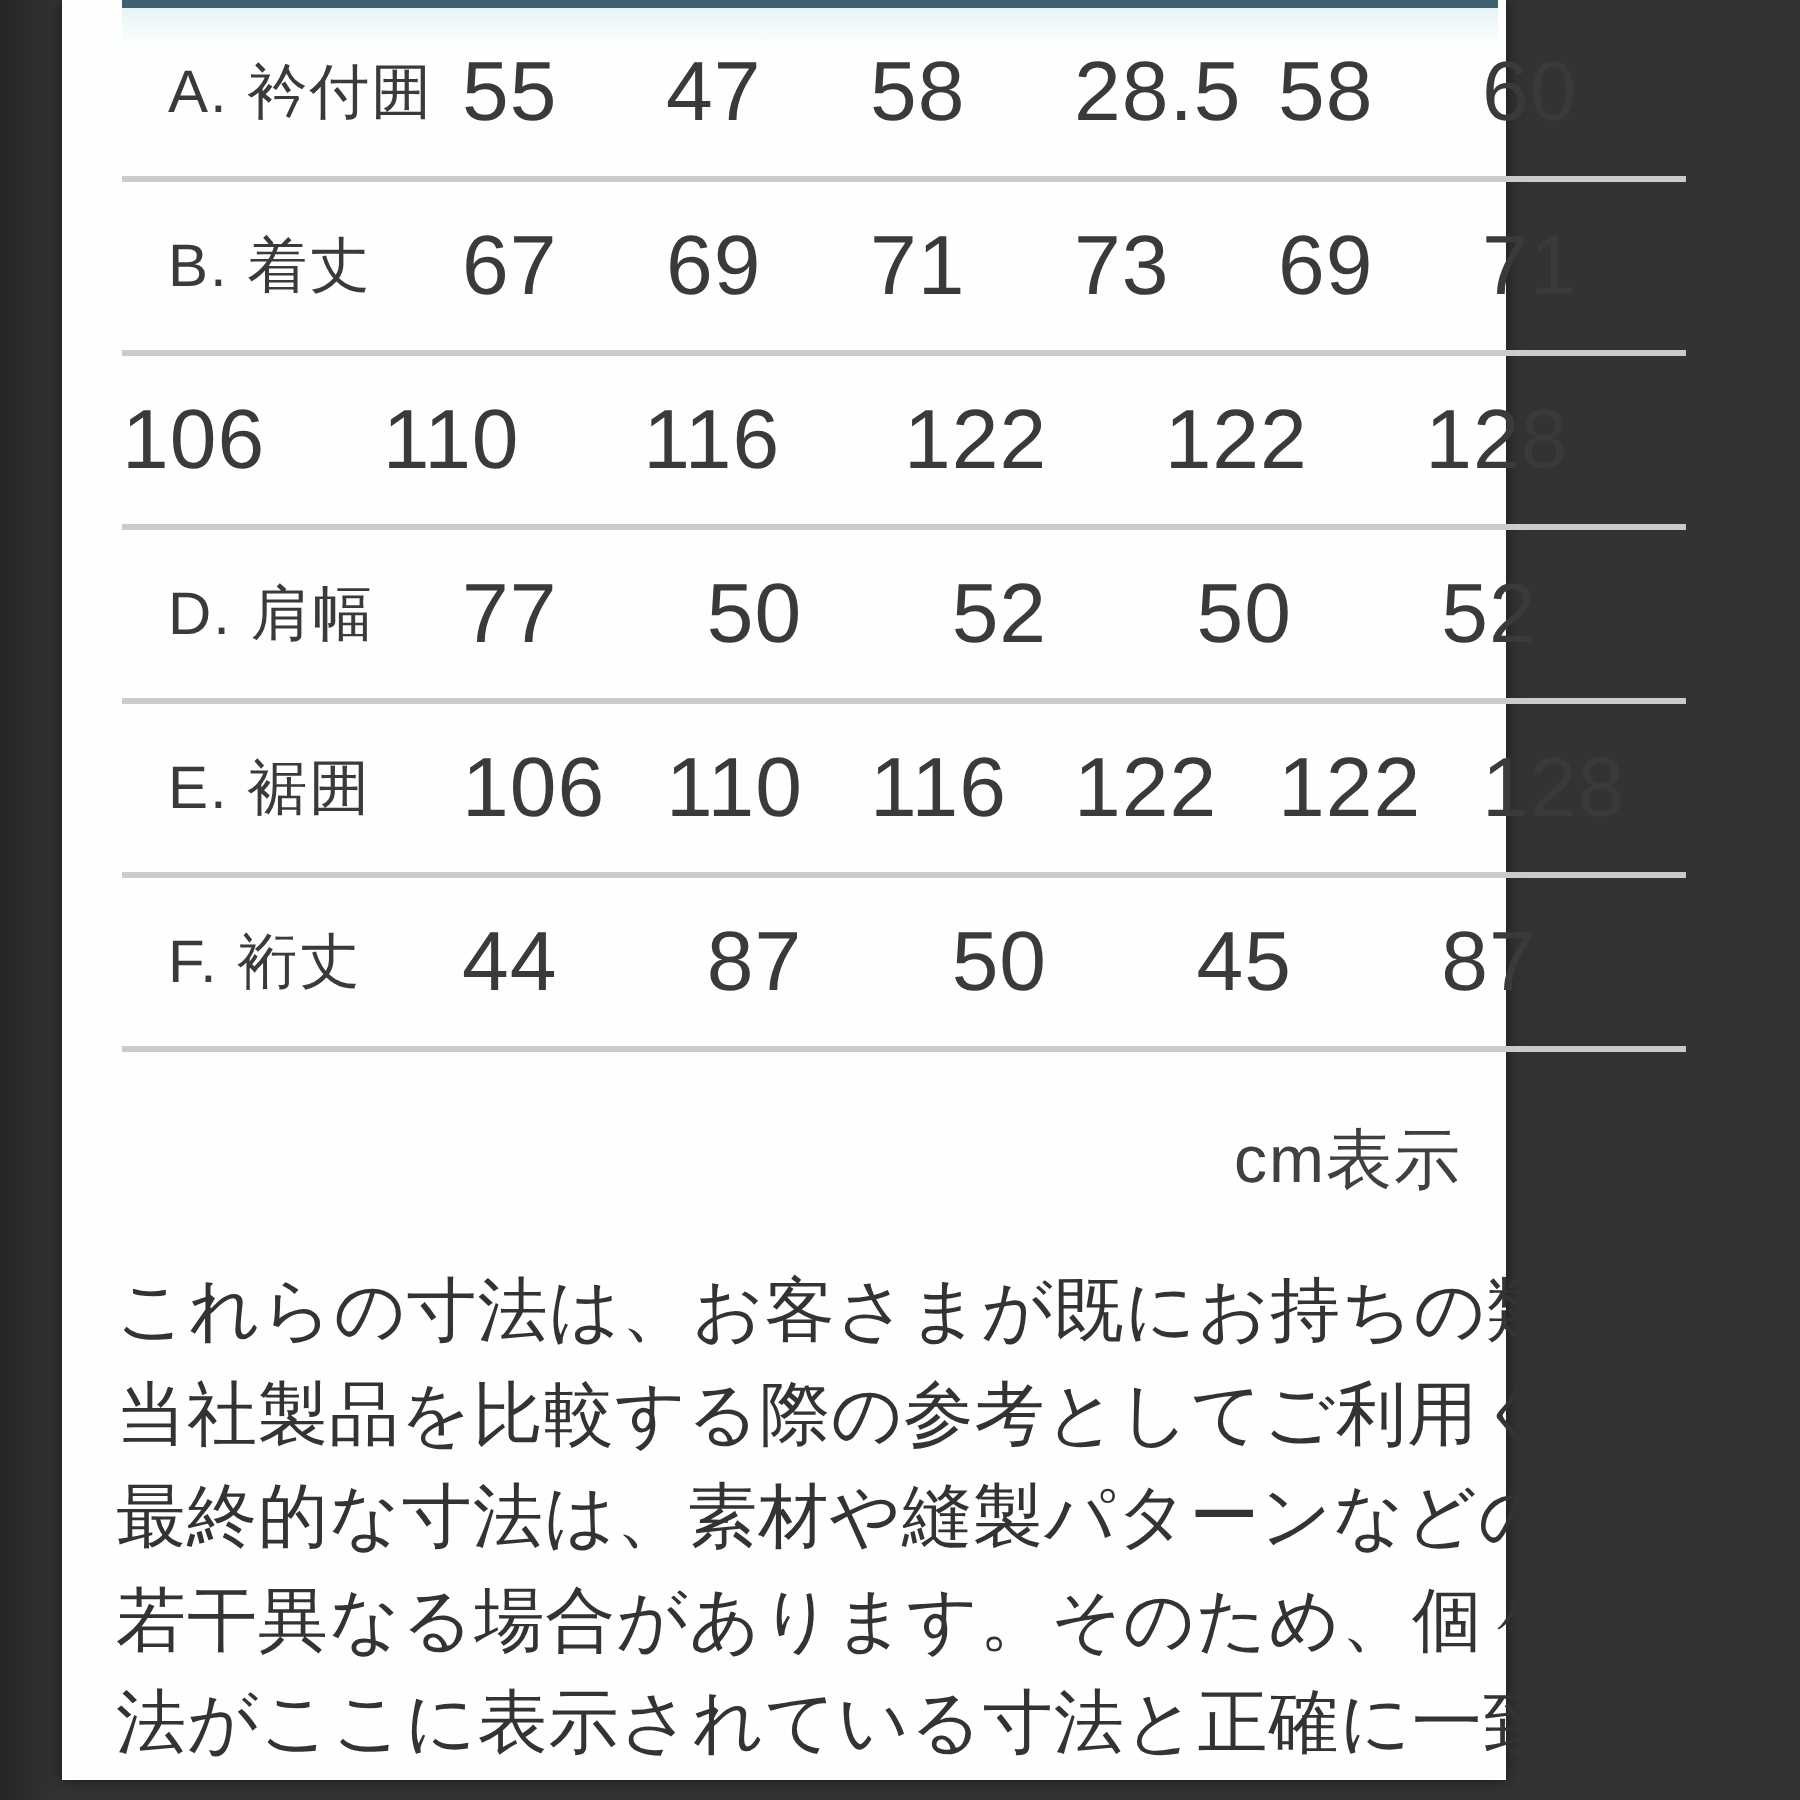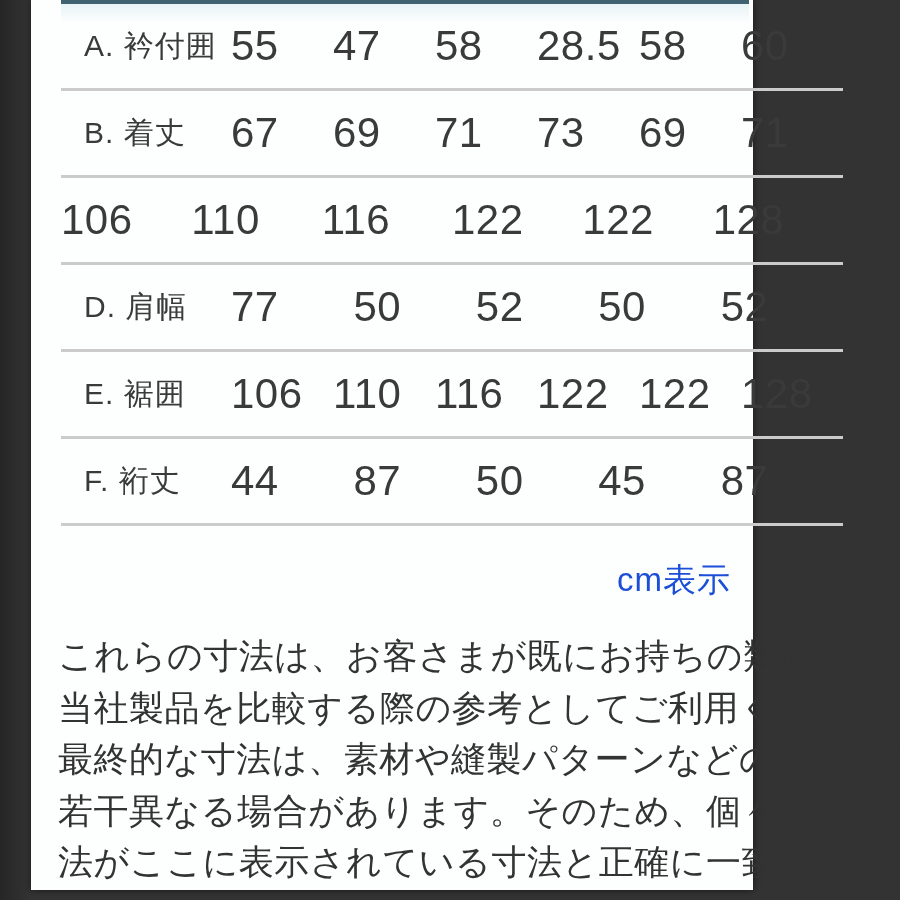--- a/index.html
+++ b/index.html
@@ -33,21 +33,21 @@
   }
   .tlabel{
     width:170px;padding-left:23px;box-sizing:border-box;
     font-size:30px;letter-spacing:1px;white-space:nowrap;
   }
   .tcell{
     flex:1;text-align:left;font-size:42px;letter-spacing:.5px;
   }
   .unit-label{
     position:absolute;top:558px;right:22px;
-    font-size:33px;color:#1d4ed8;letter-spacing:1px;
+    font-size:33px;color:#404040;letter-spacing:1px;
   }
   .note{
     position:absolute;left:27px;top:630px;width:792px;
     font-size:35px;line-height:51.5px;color:#333;
     letter-spacing:.5px;white-space:nowrap;
   }
 </style>
 </head>
 <body>
 

